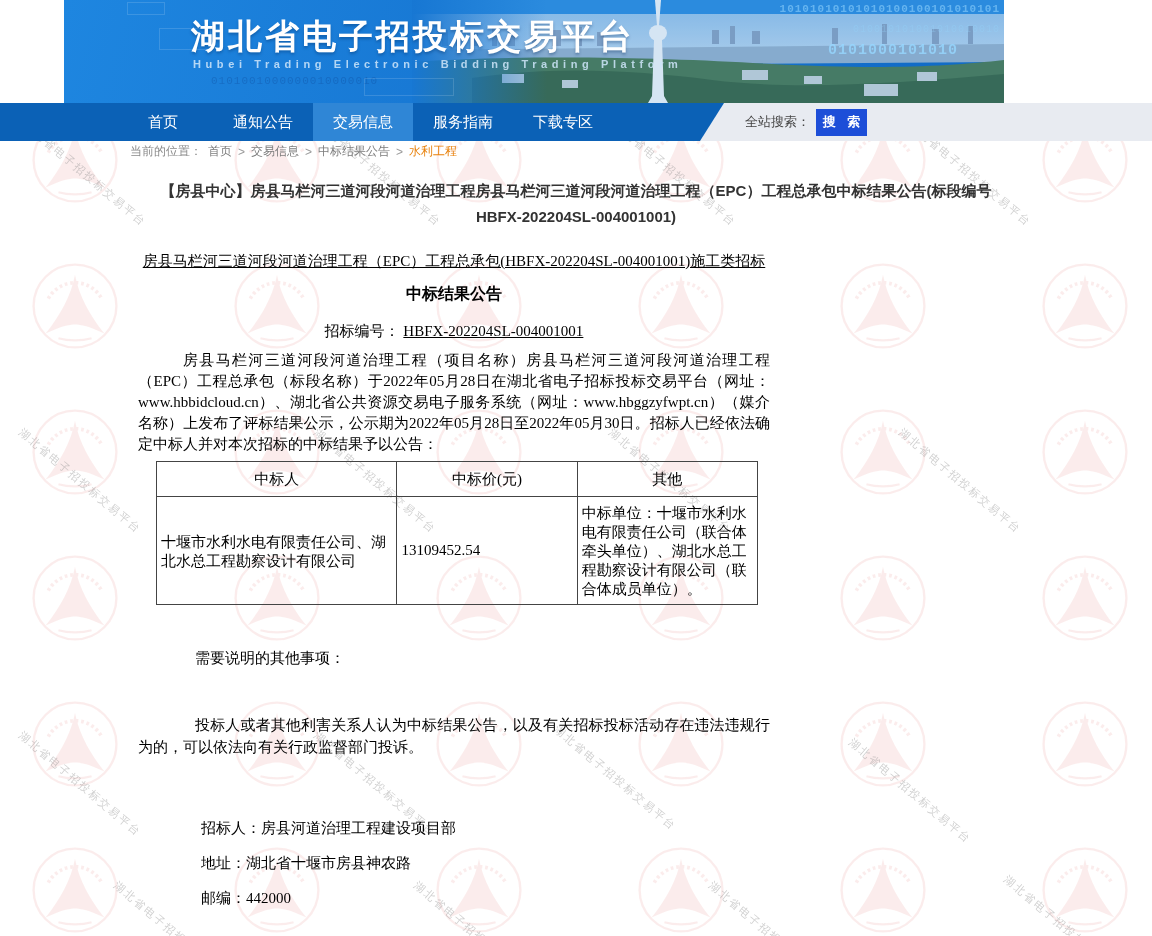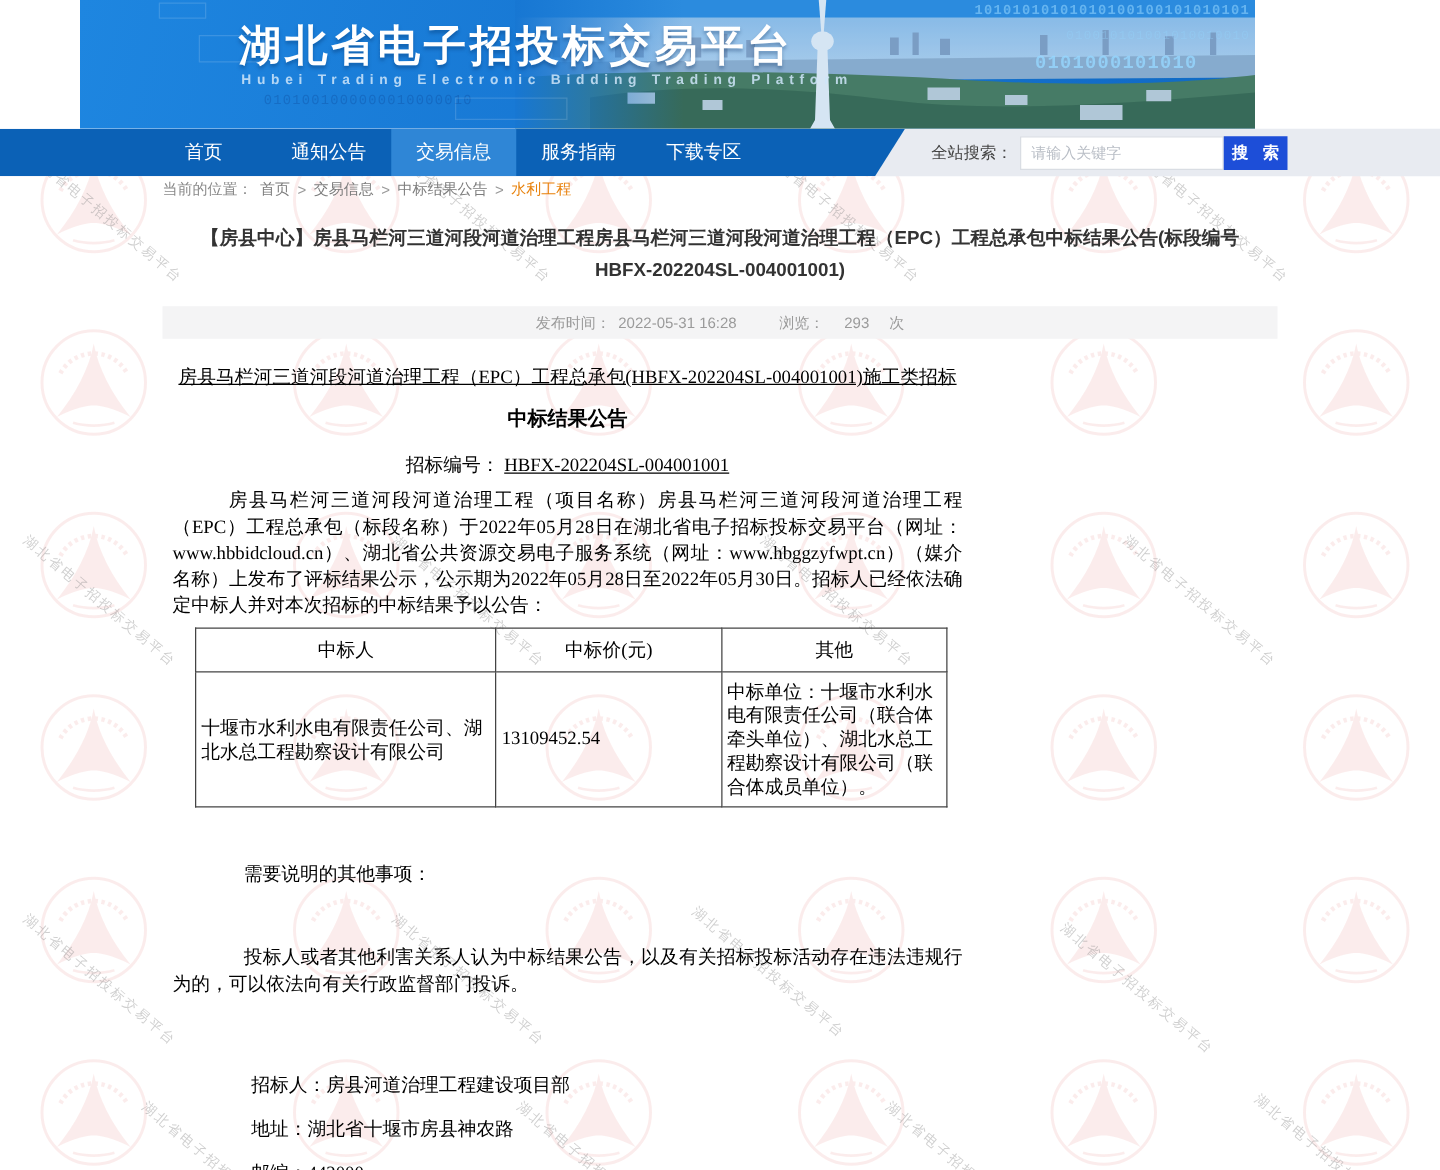--- a/index.html
+++ b/index.html
@@ -393,46 +393,38 @@
   <div class="navrow">
     <nav class="nav-main">
       <div class="nav-item">首页</div>
       <div class="nav-item">通知公告</div>
       <div class="nav-item active">交易信息</div>
       <div class="nav-item">服务指南</div>
       <div class="nav-item">下载专区</div>
     </nav>
     <div class="search-area">
       <span class="search-label">全站搜索：</span>
-      <input class="search-input" type="text" placeholder="请输入关键字" style="">
       <button class="search-btn">搜 索</button>
     </div>
   </div>
 
   <div class="breadcrumb">
     <span>当前的位置：</span>
     <span class="crumb">首页</span>
     <span class="crumb-sep">&gt;</span>
     <span class="crumb">交易信息</span>
     <span class="crumb-sep">&gt;</span>
     <span class="crumb">中标结果公告</span>
     <span class="crumb-sep">&gt;</span>
     <span class="crumb current">水利工程</span>
   </div>
 
   <main class="container">
     <h1 class="page-title">【房县中心】房县马栏河三道河段河道治理工程房县马栏河三道河段河道治理工程（EPC）工程总承包中标结果公告(标段编号HBFX-202204SL-004001001)</h1>
 
-    <div class="meta-bar">
-      <span>发布时间：</span>
-      <span>2022-05-31 16:28</span>
-      <span class="meta-views">浏览：</span>
-      <span class="meta-count">293</span>
-      <span>次</span>
-    </div>
 
     <article class="article">
       <p class="doc-title">
         <span class="u">房县马栏河三道河段河道治理工程（EPC）工程总承包(HBFX-202204SL-004001001)施工类招标</span>
       </p>
       <p class="doc-heading">中标结果公告</p>
       <p class="doc-code">
         <span>招标编号：</span>
         <span class="u">HBFX-202204SL-004001001</span>
       </p>

